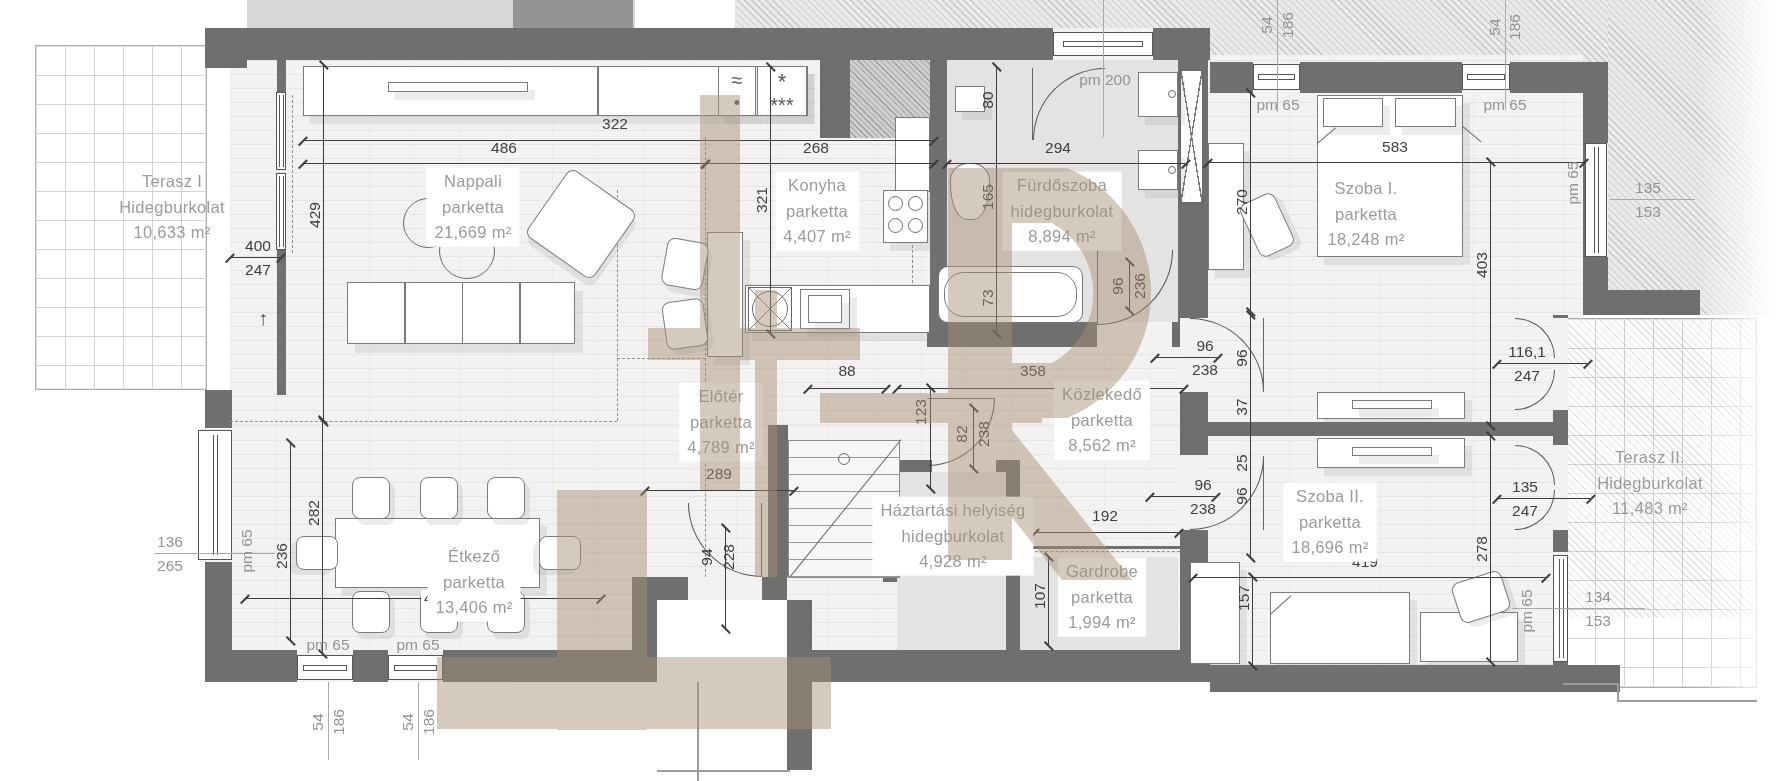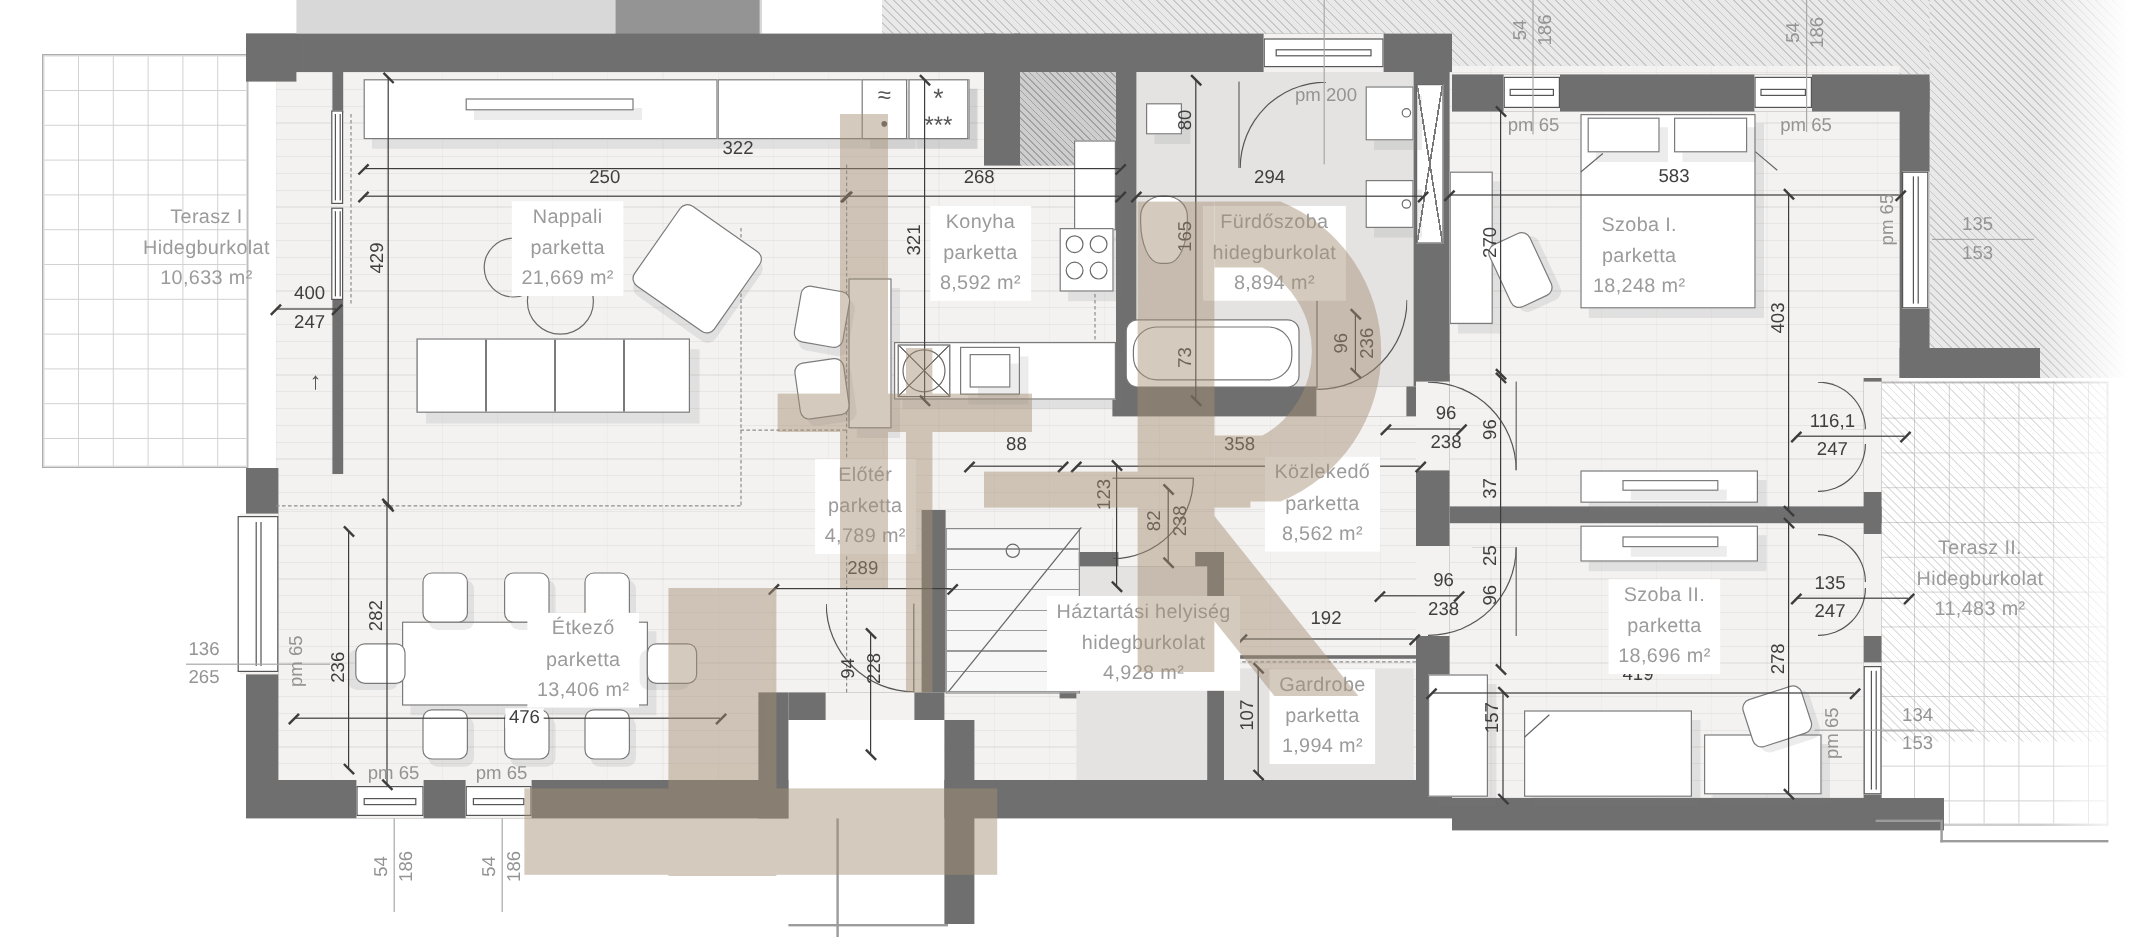--- a/index.html
+++ b/index.html
@@ -273,21 +273,21 @@
     <div class="dv" style="left: 322px; top: 420px; height: 233px;"></div>
     <div class="dv" style="left: 725px; top: 528px; height: 100px;"></div>
     <div class="dv" style="left: 973px; top: 408px; height: 60px;"></div>
     <div class="dv" style="left: 1129px; top: 262px; height: 48px;"></div>
     <div class="dv gray" style="left: 1103px; top: 0px; height: 137px;"></div>
     <div class="dv gray" style="left: 1277px; top: 0px; height: 112px;"></div>
     <div class="dv gray" style="left: 1505px; top: 0px; height: 110px;"></div>
     <div class="dv gray" style="left: 328px; top: 682px; height: 78px;"></div>
     <div class="dv gray" style="left: 418px; top: 682px; height: 78px;"></div>
     <div class="dim" style="left: 615px; top: 124px;">322</div>
-    <div class="dim" style="left: 504px; top: 148px;">250</div>
+    <div class="dim" style="left: 504px; top: 148px;">486</div>
     <div class="dim" style="left: 816px; top: 148px;">268</div>
     <div class="dim" style="left: 1058px; top: 148px;">294</div>
     <div class="dim" style="left: 1395px; top: 147px;">583</div>
     <div class="dim" style="left: 1033px; top: 371px;">358</div>
     <div class="dim" style="left: 847px; top: 371px;">88</div>
     <div class="dim" style="left: 719px; top: 474px;">289</div>
     <div class="dim bgw" style="left: 437px; top: 598px;">476</div>
     <div class="dim" style="left: 1105px; top: 516px;">192</div>
     <div class="dim" style="left: 1365px; top: 562px;">419</div>
     <div class="dim rot" style="left: 315px; top: 215px;">429</div>
@@ -368,21 +368,21 @@
       <span>10,633 m²</span>
     </div>
     <div class="label" style="left: 473px; top: 207px;">
       <span>Nappali</span>
       <span>parketta</span>
       <span>21,669 m²</span>
     </div>
     <div class="label" style="left: 817px; top: 211px;">
       <span>Konyha</span>
       <span>parketta</span>
-      <span>8,592 m²</span>
+      <span>4,407 m²</span>
     </div>
     <div class="label" style="left: 1062px; top: 211px;">
       <span>Fürdőszoba</span>
       <span>hidegburkolat</span>
       <span>8,894 m²</span>
     </div>
     <div class="label" style="left: 1366px; top: 214px;">
       <span>Szoba I.</span>
       <span>parketta</span>
       <span>18,248 m²</span>
@@ -390,36 +390,36 @@
     <div class="label" style="left: 721px; top: 422px;">
       <span>Előtér</span>
       <span>parketta</span>
       <span>4,789 m²</span>
     </div>
     <div class="label" style="left: 1102px; top: 420px;">
       <span>Közlekedő</span>
       <span>parketta</span>
       <span>8,562 m²</span>
     </div>
-    <div class="label" style="left: 474px; top: 550px; margin-left: 12px;">
+    <div class="label" style="left: 474px; top: 582px;">
       <span>Étkező</span>
       <span>parketta</span>
       <span>13,406 m²</span>
     </div>
     <div class="label" style="left: 953px; top: 536px;">
       <span>Háztartási helyiség</span>
       <span>hidegburkolat</span>
       <span>4,928 m²</span>
     </div>
     <div class="label" style="left: 1102px; top: 597px;">
       <span>Gardrobe</span>
       <span>parketta</span>
       <span>1,994 m²</span>
     </div>
-    <div class="label" style="left: 1387px; top: 522px;">
+    <div class="label" style="left: 1330px; top: 522px;">
       <span>Szoba II.</span>
       <span>parketta</span>
       <span>18,696 m²</span>
     </div>
     <div class="label nobg" style="left: 1650px; top: 483px;">
       <span>Terasz II.</span>
       <span>Hidegburkolat</span>
       <span>11,483 m²</span>
     </div>
     <svg id="wm" width="1791" height="781" viewBox="0 0 1791 781">

